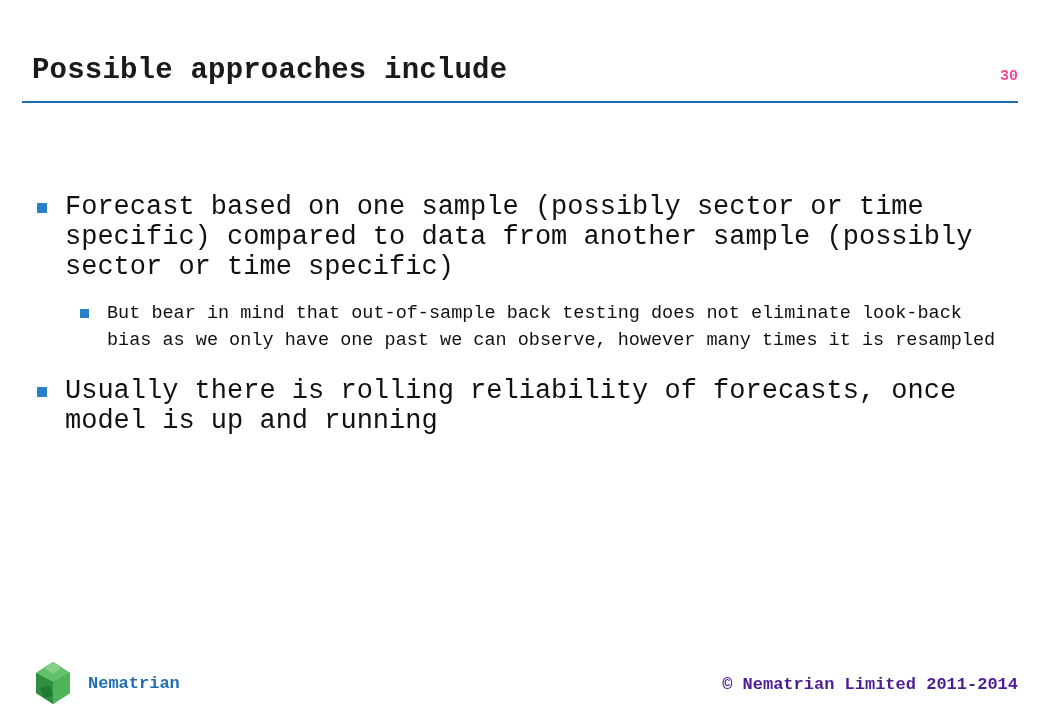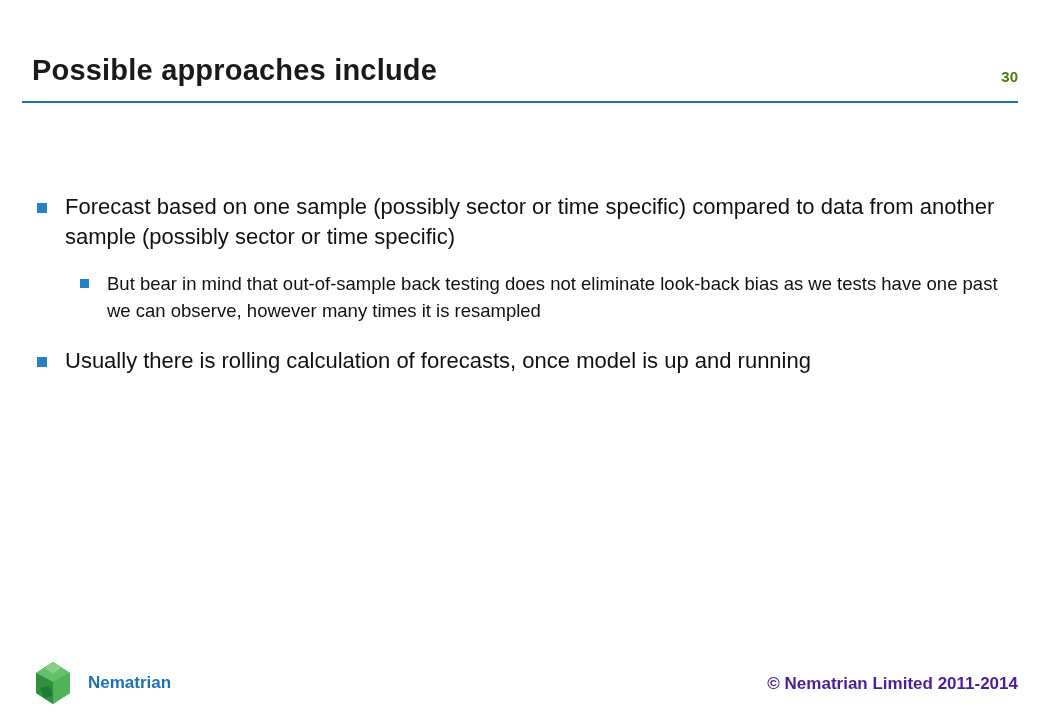--- a/index.html
+++ b/index.html
@@ -12,59 +12,60 @@
     background: #ffffff;
     font-family: "Liberation Sans", sans-serif;
     overflow: hidden;
     position: relative;
   }
   .slide {
     position: relative;
     width: 1040px;
     height: 720px;
     box-sizing: border-box;
+    font-family: Liberation Mono, monospace;
   }
   
   .title {
     position: absolute;
     left: 32px;
     top: 54px;
     font-size: 29px;
     font-weight: bold;
     color: #1a1a1a;
     letter-spacing: 0.2px;
   }
   .slide-number {
     position: absolute;
     right: 22px;
     top: 68px;
     font-size: 15px;
     font-weight: bold;
-    color: #4d7c0f;
+    color: #ec4899;
   }
   .header-rule {
     position: absolute;
     left: 22px;
     top: 101px;
     width: 996px;
     height: 2px;
     background: #1f6fb5;
   }
   
   .content {
     position: absolute;
     left: 32px;
     top: 192px;
     width: 976px;
   }
   .bullet-l1 {
     position: relative;
     padding-left: 33px;
     margin-bottom: 6px;
-    font-size: 22px;
+    font-size: 27px;
     line-height: 30px;
     color: #111111;
   }
   .bullet-l1 .marker {
     position: absolute;
     left: 5px;
     top: 11px;
     width: 10px;
     height: 10px;
     background: #2a7fc9;
@@ -127,26 +128,26 @@
       <span class="marker"></span>
       <span>Forecast based on one sample (possibly sector or time specific) compared to data from another sample (possibly sector or time specific)</span>
     </div>
 
     <div class="bullet-l2 gap-l2">
       <span class="marker"></span>
     </div>
 
     <div class="bullet-l2 gap-l2">
       <span class="marker"></span>
-      <span>But bear in mind that out-of-sample back testing does not eliminate look-back bias as we tests have one past we can observe, however many times it is resampled</span>
+      <span>But bear in mind that out-of-sample back testing does not eliminate look-back bias as we only have one past we can observe, however many times it is resampled</span>
     </div>
 
     <div class="bullet-l1 gap-l1">
       <span class="marker"></span>
-      <span>Usually there is rolling calculation of forecasts, once model is up and running</span>
+      <span>Usually there is rolling reliability of forecasts, once model is up and running</span>
     </div>
 
 
   </div>
 
   <div class="footer-logo">
     <svg viewBox="0 0 46 46" width="46" height="46" aria-hidden="true">
       <polygon points="23,2 40,13 40,33 23,44 6,33 6,13" fill="#3fa64a"></polygon>
       <polygon points="23,2 40,13 23,22 6,13" fill="#63c06b"></polygon>
       <polygon points="6,13 23,22 23,44 6,33" fill="#2f8f3e"></polygon>

